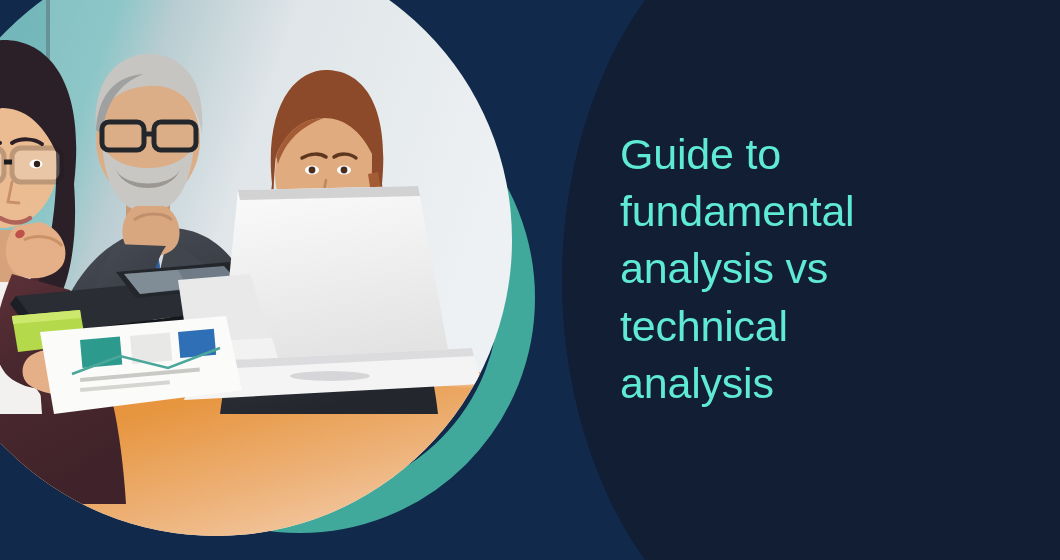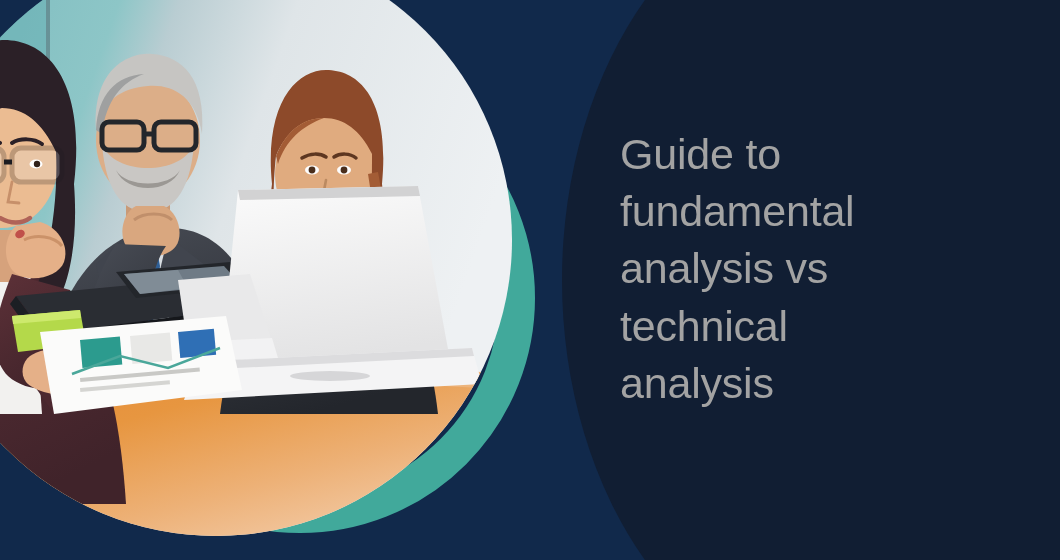--- a/index.html
+++ b/index.html
@@ -69,21 +69,21 @@
 
   
   .title-wrap {
     position: absolute;
     left: 620px;
     top: 126px;
     width: 360px;
   }
   .title {
     margin: 0;
-    color: #a3a3a3;
+    color: #5eead4;
     font-family: "Liberation Sans", sans-serif;
     font-size: 43px;
     line-height: 1.33;
     font-weight: 400;
     letter-spacing: -0.2px;
     white-space: pre-line;
   }
 </style>
 </head>
 <body>

